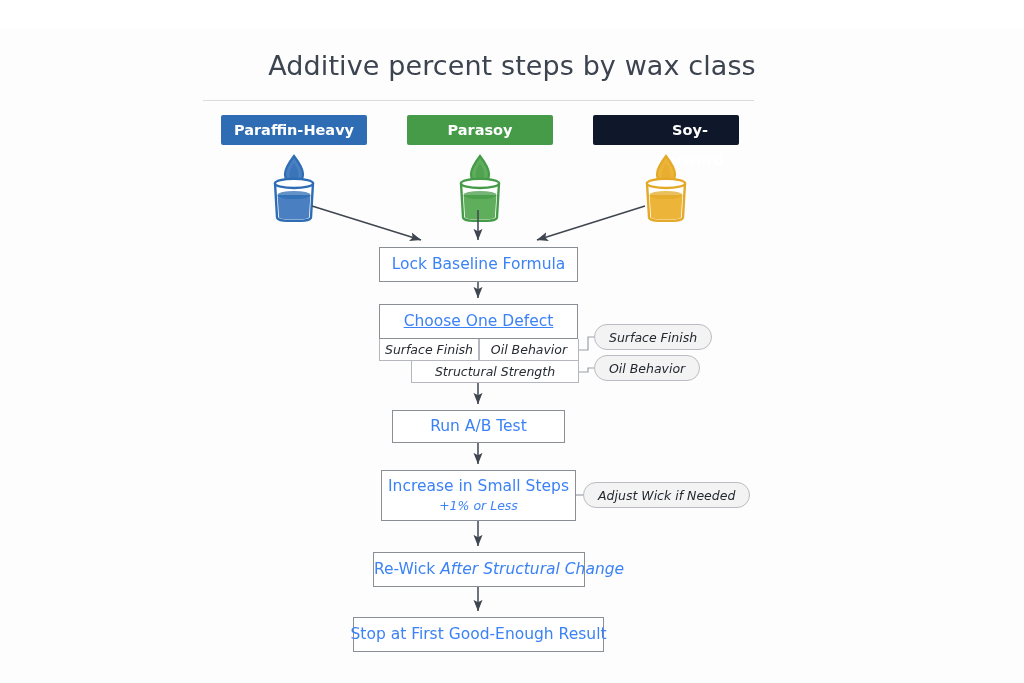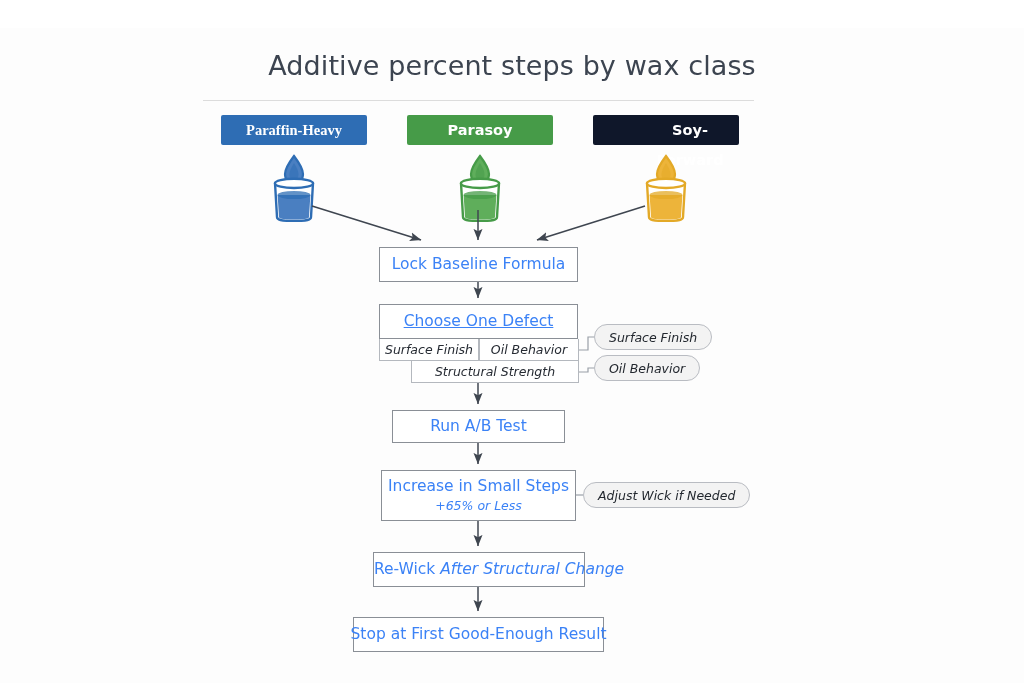--- a/index.html
+++ b/index.html
@@ -141,21 +141,21 @@
   }
 </style>
 </head>
 <body>
 
 <div id="canvas" style="background: rgb(253, 253, 253);">
 
   <div id="title" style="color: rgb(60, 68, 80);">Additive percent steps by wax class</div>
   <div id="title-rule"></div>
 
-  <div class="wax-col" id="wax-col-0" style="left: 221px; font-family: Liberation Serif, serif;">
+  <div class="wax-col" id="wax-col-0" style="left: 221px;">
     <div class="wax-chip" id="chip-0" style="background: rgb(46, 109, 180);">Paraffin-Heavy</div>
     <div class="wax-icon-wrap">
       <svg width="62" height="72" viewBox="0 0 62 72" aria-hidden="true">
         <path d="M31 6 C37 14 40 19 40 24 C40 30 36 34 31 34 C26 34 22 30 22 24 C22 19 25 14 31 6 Z" fill="#4A7FC1" stroke="#2E6DB4" stroke-width="2.2"></path>
         <path d="M31 13 C34 18 35.5 21 35.5 24.5 C35.5 28 33.6 30.2 31 30.2 C28.4 30.2 26.5 28 26.5 24.5 C26.5 21 28 18 31 13 Z" fill="#2E6DB4" opacity="0.55"></path>
         <rect x="31" y="30" width="1.6" height="7" fill="#2E6DB4"></rect>
         <path d="M12 33 L50 33 L48 67 C48 69.6 44.5 71 31 71 C17.5 71 14 69.6 14 67 Z" fill="#ffffff" stroke="#2E6DB4" stroke-width="2.4" stroke-linejoin="round"></path>
         <path d="M14.6 45 L47.4 45 L46 66.8 C46 68.6 43 69.6 31 69.6 C19 69.6 16 68.6 16 66.8 Z" fill="#4A7FC1"></path>
         <ellipse cx="31" cy="45" rx="16.4" ry="4.1" fill="#2E6DB4" opacity="0.75"></ellipse>
         <ellipse cx="31" cy="33.4" rx="19" ry="4.6" fill="#ffffff" stroke="#2E6DB4" stroke-width="2.4"></ellipse>
@@ -241,21 +241,21 @@
   <div class="pill" id="pill-0" style="left: 594px; top: 296px;">Surface Finish</div>
   <div class="pill" id="pill-1" style="left: 594px; top: 327px;">Oil Behavior</div>
   <div class="pill" id="pill-2" style="left: 583px; top: 454px;">Adjust Wick if Needed</div>
 
   <div class="node" id="node-2" style="left: 392px; top: 382px; width: 173px; height: 33px; border-color: rgb(138, 143, 150); justify-content: center;">
     <div class="node-title">Run A/B Test</div>
   </div>
 
   <div class="node" id="node-3" style="left: 381px; top: 442px; width: 195px; height: 51px; border-color: rgb(138, 143, 150);">
     <div class="node-title">Increase in Small Steps</div>
-    <div class="node-sub">+65% or Less</div>
+    <div class="node-sub">+1% or Less</div>
   </div>
 
   <div class="node" id="node-4" style="left: 373px; top: 524px; width: 212px; height: 35px; border-color: rgb(138, 143, 150); padding-left: 40px;">
     <div class="node-title"><span>Re-Wick </span><span class="ital">After Structural Change</span></div>
   </div>
 
   <div class="node" id="node-5" style="left: 353px; top: 589px; width: 251px; height: 35px; border-color: rgb(138, 143, 150);">
     <div class="node-title">Stop at First Good-Enough Result</div>
   </div>
 

